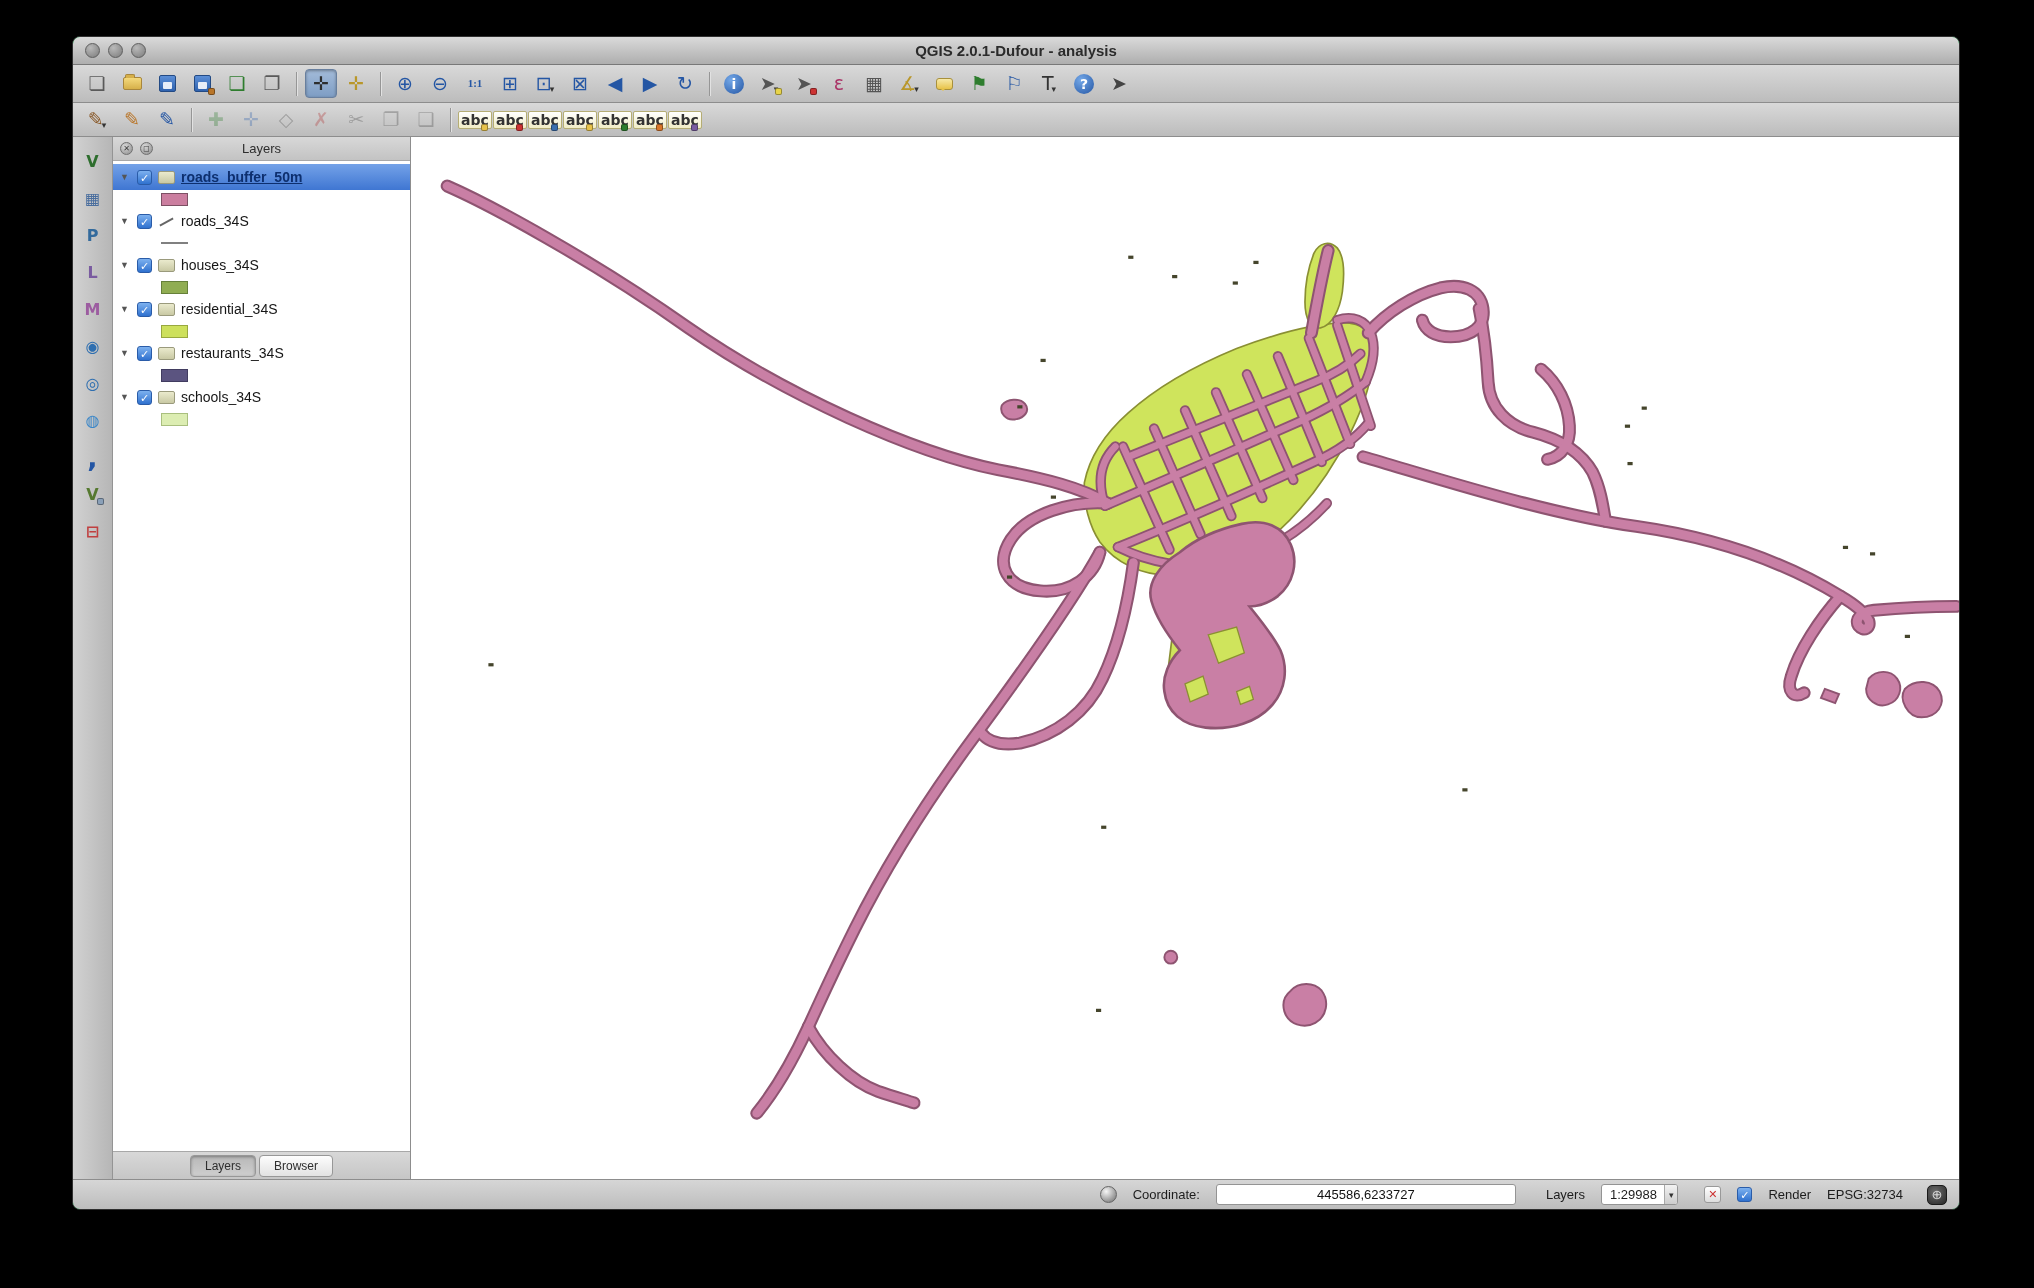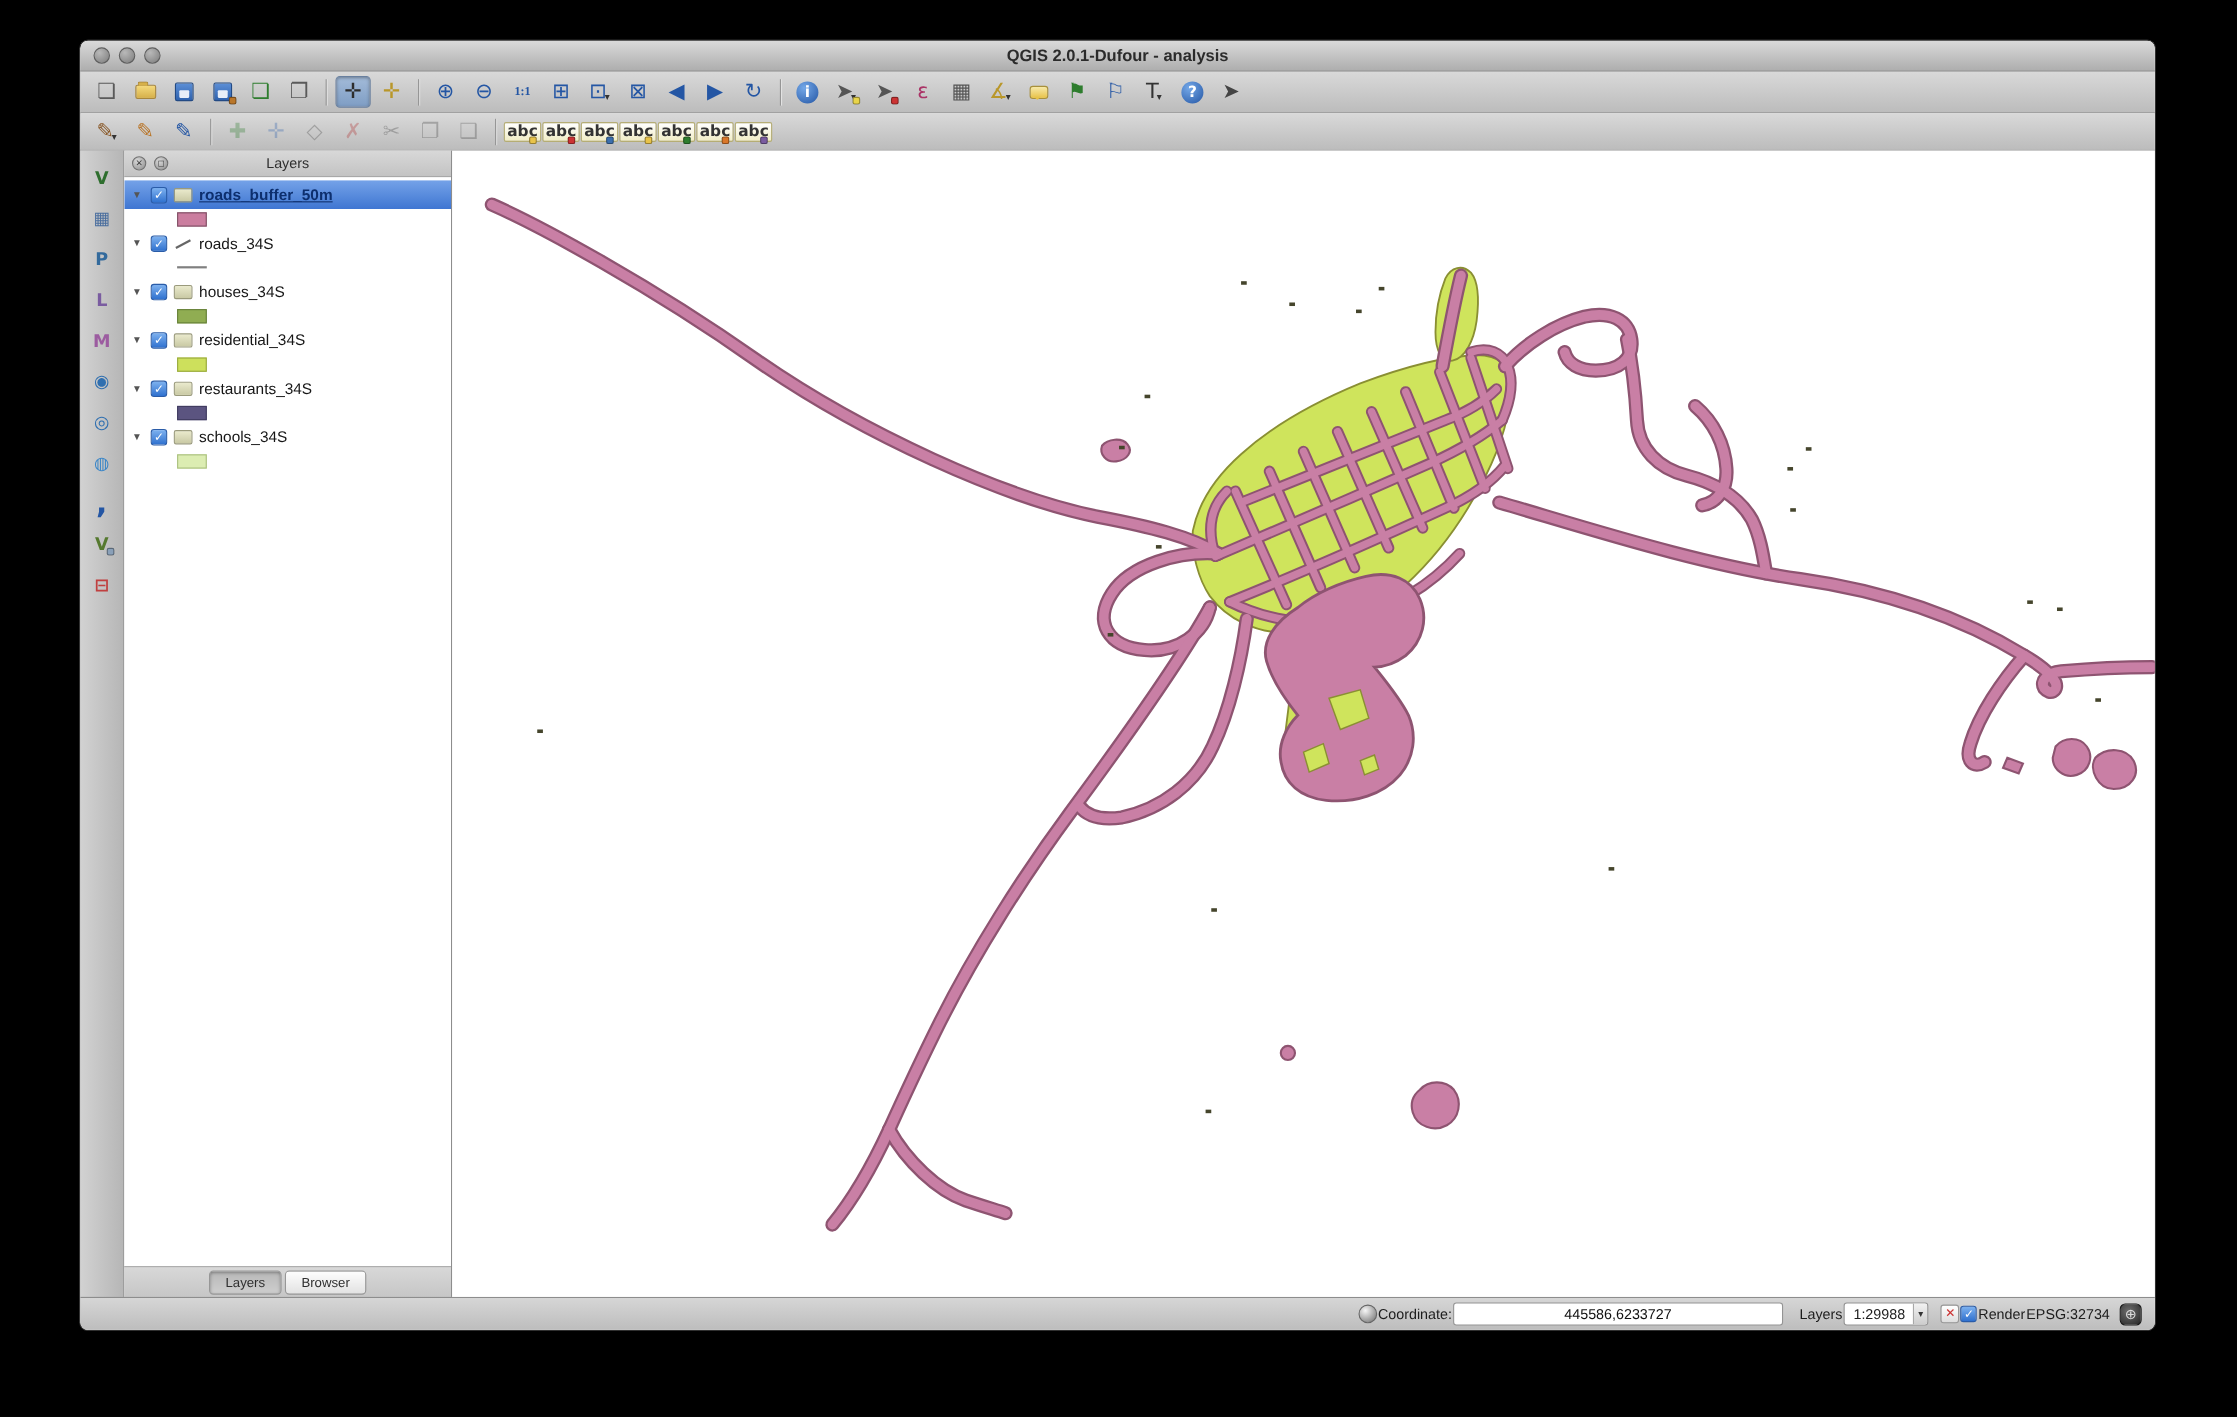--- a/index.html
+++ b/index.html
@@ -1,19 +1,19 @@
 <!DOCTYPE html>
 <html style="--buffer-fill: #c97fa5; --buffer-outline: #8e5471; --residential-fill: #cfe45c; --residential-outline: #8a8f33; --speckle: #45452c;"><head>
 <meta charset="utf-8">
 <style>
   *{margin:0;padding:0;box-sizing:border-box;}
   html,body{width:2034px;height:1288px;background:#000;font-family:"Liberation Sans","DejaVu Sans",sans-serif;overflow:hidden;}
   .screen{position:relative;width:2034px;height:1288px;background:#000;}
   .window{position:absolute;left:72px;top:36px;width:1888px;height:1174px;border-radius:8px;overflow:hidden;
-          background:#ffffff;border:1px solid #303030;box-shadow:0 24px 70px rgba(0,0,0,.65);
+          background:#22c55e;border:1px solid #303030;box-shadow:0 24px 70px rgba(0,0,0,.65);
           display:flex;flex-direction:column;}
   
   .titlebar{flex:0 0 28px;background:linear-gradient(#dadada,#aeaeae);border-bottom:1px solid #787878;
             display:flex;align-items:center;position:relative;}
   .tl{width:15px;height:15px;border-radius:50%;margin-left:8px;
       background:radial-gradient(circle at 35% 30%,#b9b9b9,#7c7c7c);border:1px solid #5e5e5e;}
   .tl:first-of-type{margin-left:12px;}
   .title{position:absolute;left:0;right:0;text-align:center;font-size:15px;font-weight:bold;color:#2b2b2b;pointer-events:none;}
   
   .toolbar{background:linear-gradient(#d9d9d9,#bcbcbc);border-bottom:1px solid #8d8d8d;
@@ -81,21 +81,21 @@
   .road-out{fill:none;stroke:var(--buffer-outline);stroke-width:10;stroke-linecap:round;stroke-linejoin:round;}
   .road-out.thin{stroke-width:8;}
   .road-in{fill:none;stroke:var(--buffer-fill);stroke-width:6.8;stroke-linecap:round;stroke-linejoin:round;}
   .road-in.thin{stroke-width:5.2;}
   .blob{fill:var(--buffer-fill);stroke:var(--buffer-outline);stroke-width:2;}
   .isle{fill:var(--buffer-fill);stroke:var(--buffer-outline);stroke-width:1.5;}
   .patch{fill:var(--residential-fill);stroke:var(--residential-outline);stroke-width:1;}
   .speck{fill:var(--speckle);}
   
   .statusbar{flex:0 0 30px;background:linear-gradient(#d6d6d6,#bdbdbd);border-top:1px solid #8d8d8d;
-       display:flex;align-items:center;padding:0 12px;font-size:13px;color:#1d1d1d;gap:1px;}
+       display:flex;align-items:center;padding:0 12px;font-size:13px;color:#1d1d1d;gap:16px;}
   .sb-icon{display:inline-flex;align-items:center;justify-content:center;}
   .sphere{width:17px;height:17px;border-radius:50%;margin-left:auto;
        background:radial-gradient(circle at 35% 30%,#f6f6f6,#8e8e8e 75%);border:1px solid #666;}
   .sb-coord{width:300px;height:21px;border:1px solid #949494;border-radius:3px;background:#fff;
        text-align:center;font-size:13px;font-family:inherit;color:#111;margin-right:14px;}
   .sb-combo{display:inline-flex;align-items:center;height:21px;border:1px solid #949494;border-radius:3px;background:#fff;
        padding-left:8px;overflow:hidden;margin-right:10px;}
   .sb-combo .combo-arrow{height:100%;display:flex;align-items:center;padding:0 4px;margin-left:7px;
        background:linear-gradient(#f2f2f2,#cdcdcd);border-left:1px solid #a8a8a8;font-size:9px;color:#333;}
   .stop{width:17px;height:17px;border-radius:3px;background:linear-gradient(#fff,#ddd);border:1px solid #999;}

